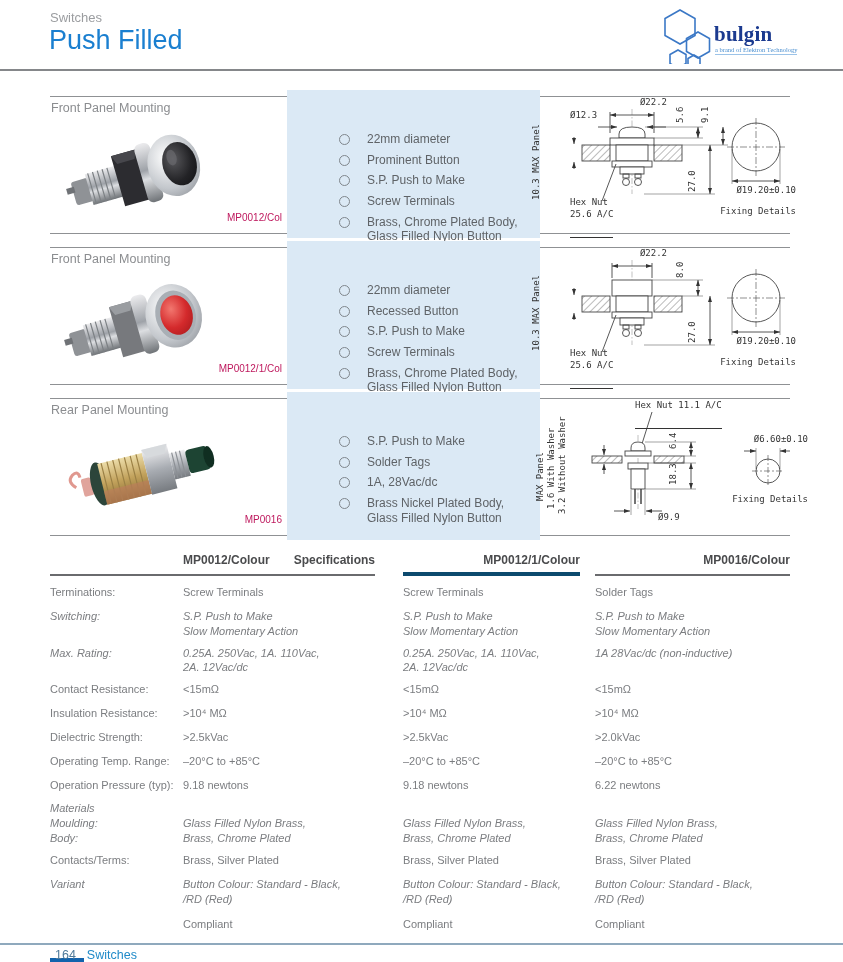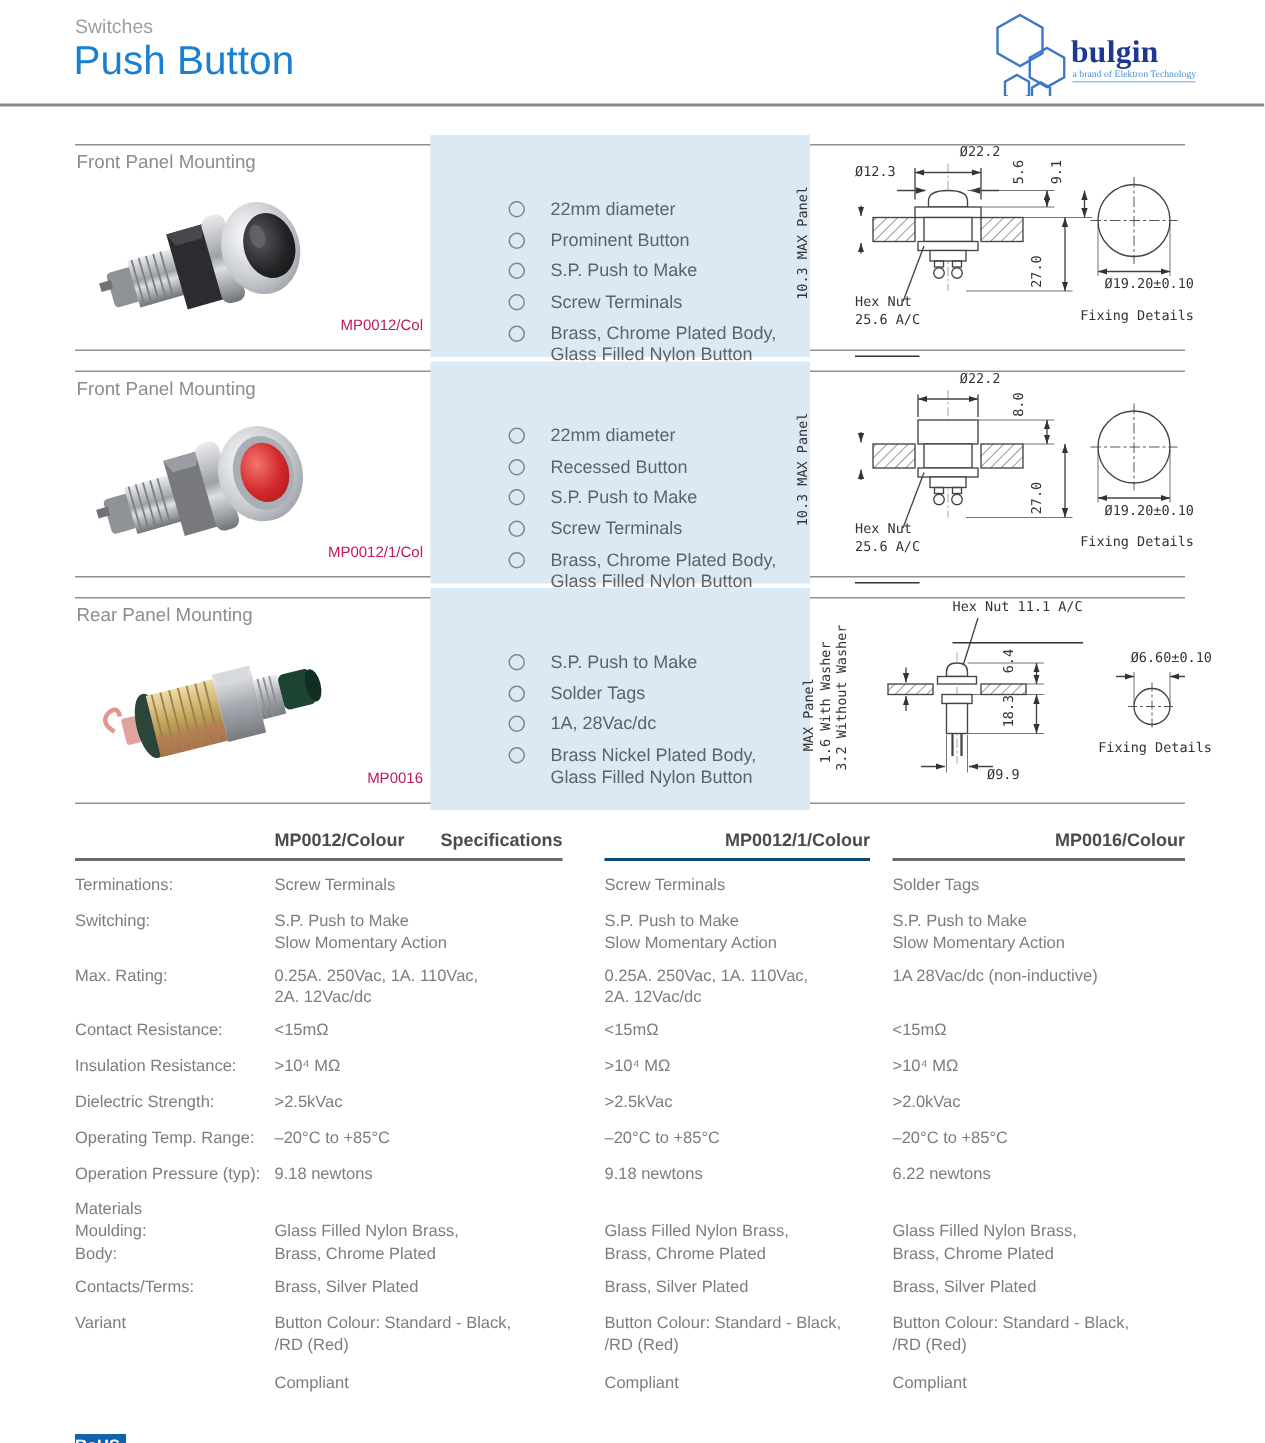--- a/index.html
+++ b/index.html
@@ -32,42 +32,42 @@
   .dim{position:absolute;font-family:"DejaVu Sans Mono","Liberation Mono",monospace;
        font-size:9px;color:#333;white-space:nowrap;line-height:1.1;}
   .rot{transform-origin:0 100%;transform:rotate(-90deg);}
   .ctr{text-align:right;}
   .ul{border-bottom:1px solid #333;padding-bottom:17px;}
   
   .spec{position:absolute;left:50px;top:553px;width:740px;font-size:11px;color:#7b7d80;}
   .thead{display:flex;font-size:12px;font-weight:bold;color:#4a4b4d;margin-bottom:9px;text-align:right;}
   .th1{position:relative;width:325px;margin-right:28px;border-bottom:2px solid #6a6b6e;padding-bottom:5px;}
   .th1 .c2{position:absolute;left:133px;top:0;}
-  .th2{width:177px;margin-right:15px;border-bottom:2px solid #0c4a6e;padding-bottom:5px;}
+  .th2{width:177px;margin-right:15px;border-bottom:4px solid #0c4a6e;padding-bottom:5px;}
   .th3{width:195px;border-bottom:2px solid #6a6b6e;padding-bottom:5px;}
   .trow{display:grid;grid-template-columns:133px 220px 192px 195px;margin-bottom:9px;line-height:1.35;}
   .trow .lab{padding-right:6px;}
   .ml{white-space:pre-line;}
-  .mb2{margin-bottom:7px;}
+  .mb2{margin-bottom:7px;font-style:italic;}
   .row-mat .col{padding-top:15px;}
   .rohs{display:inline-block;background:#1263ad;color:#fff;font-weight:bold;
         font-size:11px;padding:1px 4px 2px 0;margin-top:44px;}
   
   .pfoot{position:absolute;left:0;right:0;top:943px;border-top:2px solid #8fa9bd;
          padding:3px 0 0 55px;font-size:12.5px;}
   .pg{color:#4e7a9a;margin-right:11px;}
   .psec{color:#1f8ac9;}
 </style>
 </head>
 <body>
 
 <div class="page">
 
   <div class="hdr-cat">Switches</div>
-  <div class="hdr-title">Push Button</div>
+  <div class="hdr-title">Push Filled</div>
   <div class="logo">
     <svg width="64" height="58" viewBox="0 0 64 58">
       <g fill="none" stroke="#3b78c6" stroke-width="1.6">
         <polygon points="32,4 47,12.5 47,29.5 32,38 17,29.5 17,12.5"></polygon>
         <polygon points="50,26 61.5,32.5 61.5,45.5 50,52 38.5,45.5 38.5,32.5"></polygon>
         <polygon points="30,44 38,48.5 38,57.5 30,62 22,57.5 22,48.5"></polygon>
         <polygon points="46,49 52,52.5 52,59.5 46,63 40,59.5 40,52.5"></polygon>
       </g>
     </svg>
     <span class="logo-brand">bulgin</span>
@@ -482,14 +482,17 @@
 /RD (Red)</div>
     </div>
     <div class="trow">
       <div class="lab"><span class="rohs">RoHS</span></div>
       <div class="col" style="padding-top:3px">Compliant</div>
       <div class="col" style="padding-top:3px">Compliant</div>
       <div class="col" style="padding-top:3px">Compliant</div>
     </div>
   </div>
 
+  <div class="pfoot">
+    <span class="pg">164</span><span class="psec">Switches</span>
+  </div>
 
 </div>
 
 </body></html>

